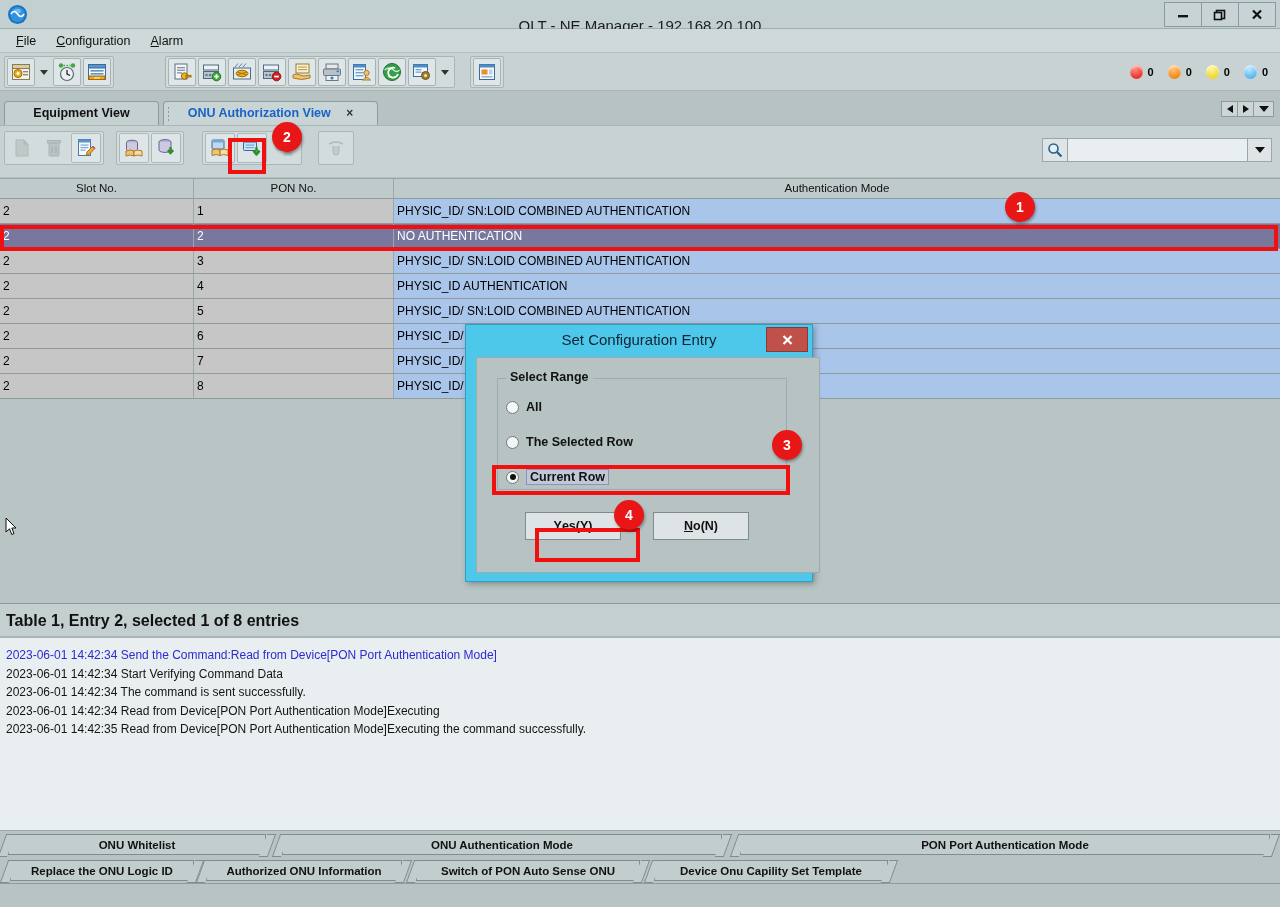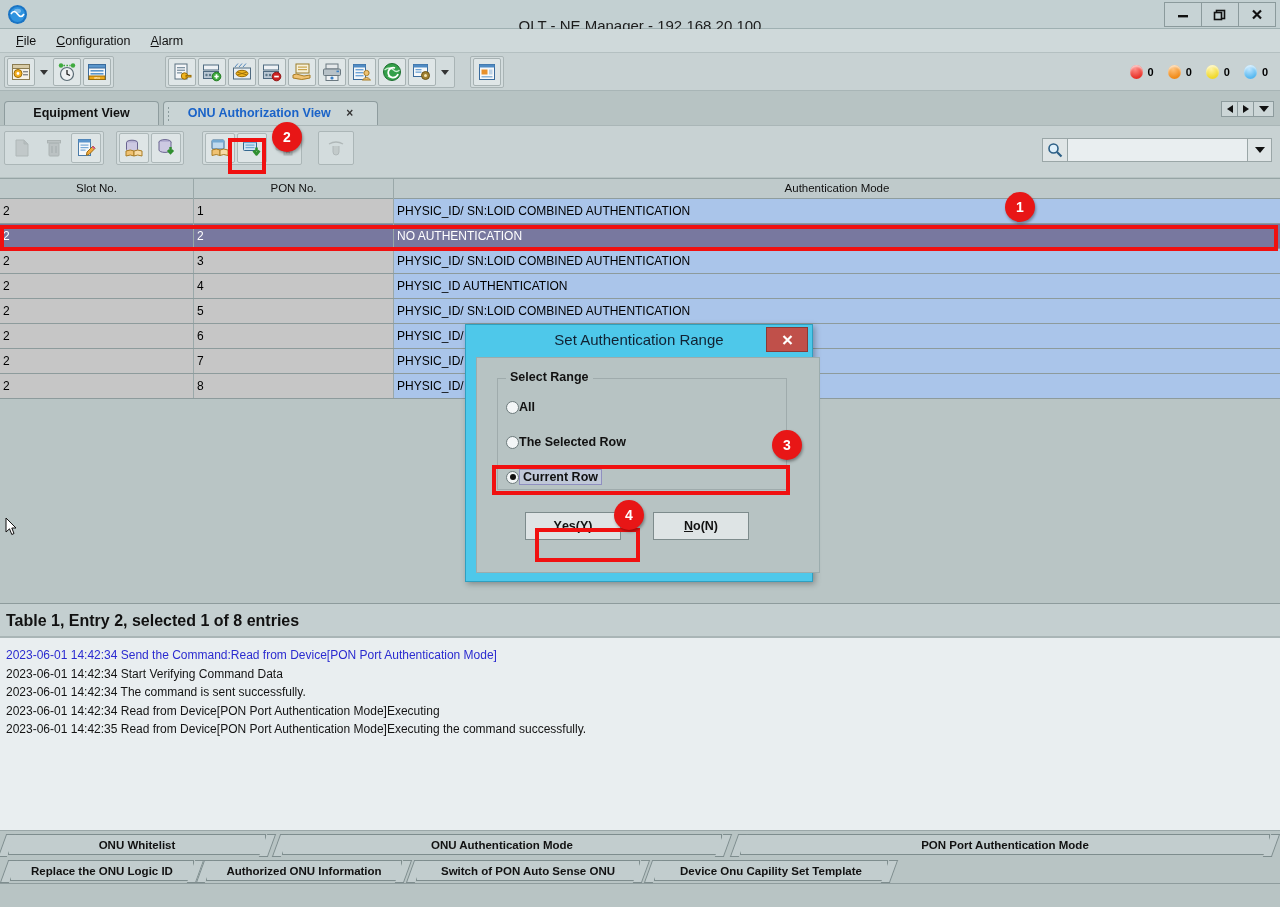--- a/index.html
+++ b/index.html
@@ -179,21 +179,21 @@
   .fieldset{
     position:absolute; left:20px; top:20px; width:290px; height:112px;
     border:1px solid #9fabac;
   }
   .legend{ position:absolute; left:8px; top:-9px; background:#b7c3c3;
     padding:0 4px; font-size:12.5px; font-weight:bold; color:#111; }
   .radio-row{ position:absolute; left:8px; display:flex; align-items:center; height:20px; }
   .radio{ width:13px;height:13px;border-radius:50%;border:1px solid #6d7b7c;
     background:#f3f6f7; display:flex;align-items:center;justify-content:center; }
   .radio .dot{ width:6px;height:6px;border-radius:50%;background:#111; }
-  .radio-label{ font-size:12.5px; font-weight:bold; color:#111; }
+  .radio-label{ margin-left:7px; font-size:12.5px; font-weight:bold; color:#111; }
   .radio-label.focus{ border:1px solid #8f8fc0; background:#c0c8d8; padding:0 3px; }
   .dlg-btn{
     position:absolute; width:96px; height:28px; background:#dee4e5;
     border:1px solid #7d8b8c; font-size:12.5px; font-weight:bold; color:#111;
     display:flex; align-items:center; justify-content:center;
   }
   .dlg-btn u{ text-decoration:underline; }
 
   
   .watermark{
@@ -611,21 +611,21 @@
       <div class="btab" style="left:654px;width:234px;">Device Onu Capility Set Template</div>
     </div>
   </div>
   <div class="bottombar"></div>
 
   <div class="watermark">
     <span>Foro</span><span class="sm">ISP</span>
   </div>
 
   <div class="dialog">
-    <div class="dlg-title">Set Authentication Range</div>
+    <div class="dlg-title">Set Configuration Entry</div>
     <div class="dlg-close">
       <svg width="13" height="12">
           <path d="M2.5 2 L10.5 10 M10.5 2 L2.5 10" stroke="#fff" stroke-width="2.2"></path>
         </svg>
     </div>
     <div class="dlg-body">
       <div class="fieldset">
         <div class="legend">Select Range</div>
 
         <div class="radio-row" style="top:18px;">

